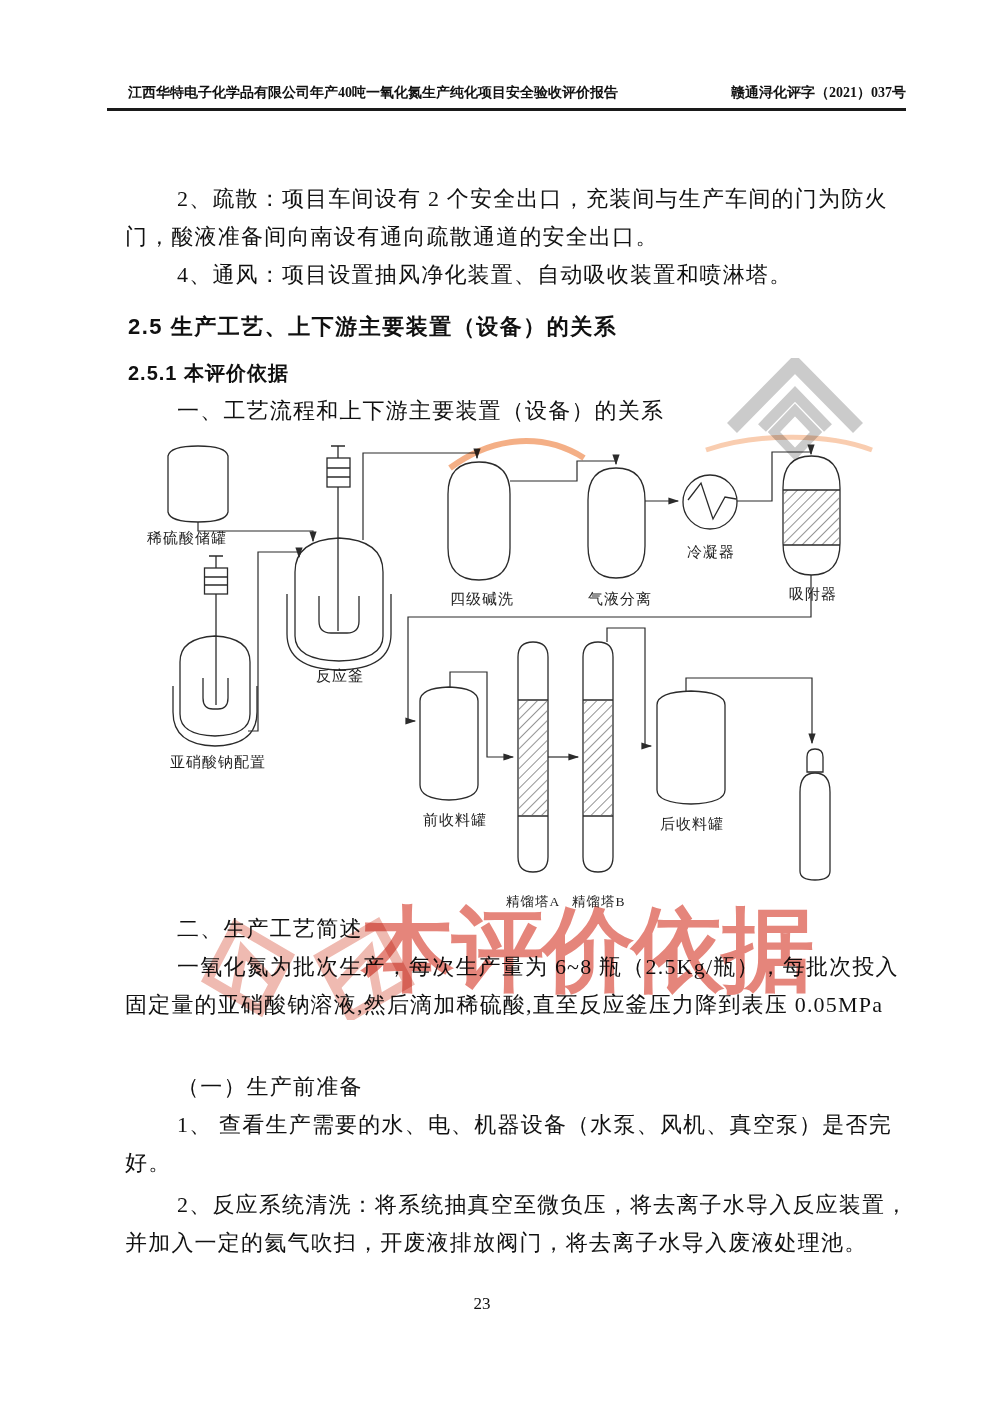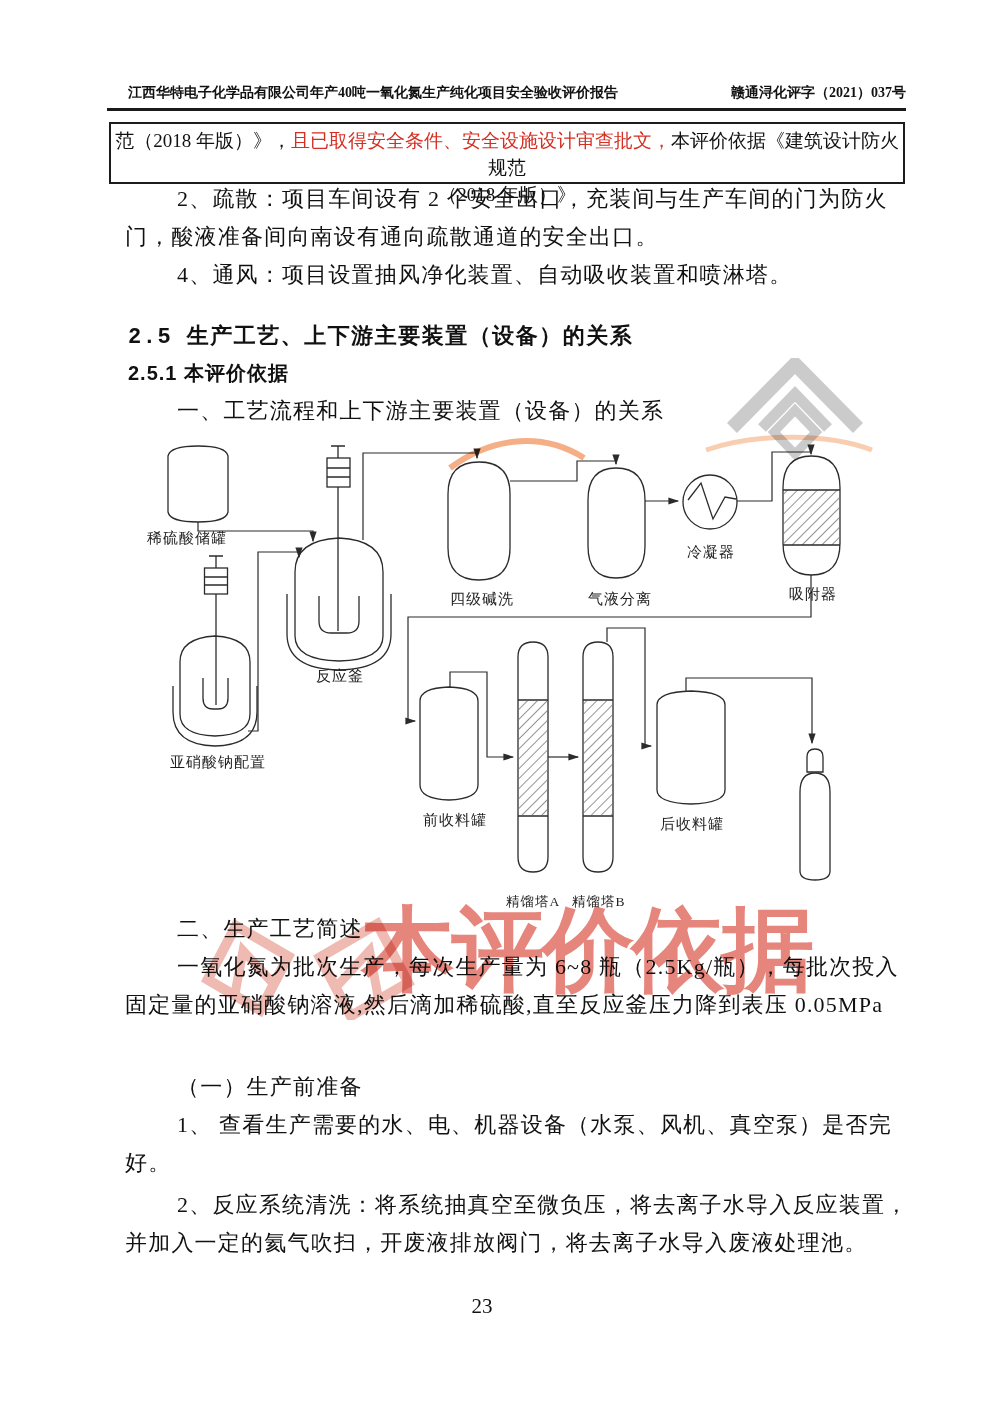--- a/index.html
+++ b/index.html
@@ -17,41 +17,41 @@
   
   .notice{top:122px;left:109px;width:796px;height:62px;border:2px solid #1c1c1c;
           box-sizing:border-box;text-align:center;font-size:19px;line-height:27px;padding-top:3px;}
   .red{color:#d42f23;}
 
   
   .body-par{left:125px;width:790px;font-size:22px;line-height:38px;letter-spacing:1.2px;}
   .pline{white-space:nowrap;}
   .ind{text-indent:52px;}
 
-  .h25{top:319px;left:128px;font-family:Liberation Mono, monospace;
+  .h25{top:308px;left:128px;font-family:Liberation Sans, sans-serif;
        font-weight:bold;font-size:22px;letter-spacing:1.5px;line-height:38px;}
   .h251{top:354px;left:128px;font-family:"Liberation Sans","DejaVu Sans",sans-serif;
         font-weight:bold;font-size:20px;letter-spacing:1px;line-height:38px;}
 
   
   .diagram{top:430px;left:0;width:992px;height:492px;}
   .dg-line{stroke:#2b2b2b;stroke-width:1.2;fill:none;}
   .dg-shape{stroke:#2b2b2b;stroke-width:1.3;fill:#ffffff;}
   .dg-open{stroke:#2b2b2b;stroke-width:1.3;fill:none;}
   .dg-label{font-family:"Liberation Serif","DejaVu Serif",serif;font-size:15px;fill:#1e1e1e;letter-spacing:1px;}
   .dg-label-s{font-size:13.5px;}
 
   
   .wm-red{top:900px;left:362px;font-size:92px;line-height:1.1;font-weight:bold;
           color:#e06a5e;opacity:.82;letter-spacing:-2px;white-space:nowrap;}
   .wm-gray{top:358px;left:692px;}
   .wm-pink{top:916px;left:186px;}
   .wm-orange{top:424px;left:438px;}
 
-  .pageno{top:1294px;left:0;width:964px;text-align:center;font-size:21px;}
+  .pageno{top:1294px;left:0;width:964px;text-align:center;font-size:17px;}
 </style>
 </head>
 <body>
 
 <div class="page">
 
   <div class="abs wm wm-red">本评价依据</div>
 
   <svg class="abs wm wm-gray" width="180" height="108" viewBox="0 0 180 108">
     <path d="M40,70 L103,6 L166,70" fill="none" stroke="#cbcbcb" stroke-width="14"></path>
@@ -74,24 +74,20 @@
       <path d="M-22,24 L0,-20 L22,24" fill="none" stroke="#efbab1" stroke-width="9"></path>
     </g>
   </svg>
 
   <div class="abs content hdr">
     <span>江西华特电子化学品有限公司年产40吨一氧化氮生产纯化项目安全验收评价报告</span>
     <span>赣通浔化评字（2021）037号</span>
   </div>
   <div class="abs content hdr-rule"></div>
 
-  <div class="abs content notice">
-    <div><span>范（2018 年版）》，</span><span class="red">且已取得安全条件、安全设施设计审查批文，</span><span>本评价依据《建筑设计防火规范</span></div>
-    <div>（2018 年版）》</div>
-  </div>
 
   <div class="abs content body-par" style="top:180px">
     <div class="pline ind">2、疏散：项目车间设有 2 个安全出口，充装间与生产车间的门为防火</div>
     <div class="pline">门，酸液准备间向南设有通向疏散通道的安全出口。</div>
   </div>
 
   <div class="abs content body-par" style="top:256px">
     <div class="pline ind">4、通风：项目设置抽风净化装置、自动吸收装置和喷淋塔。</div>
   </div>
 

